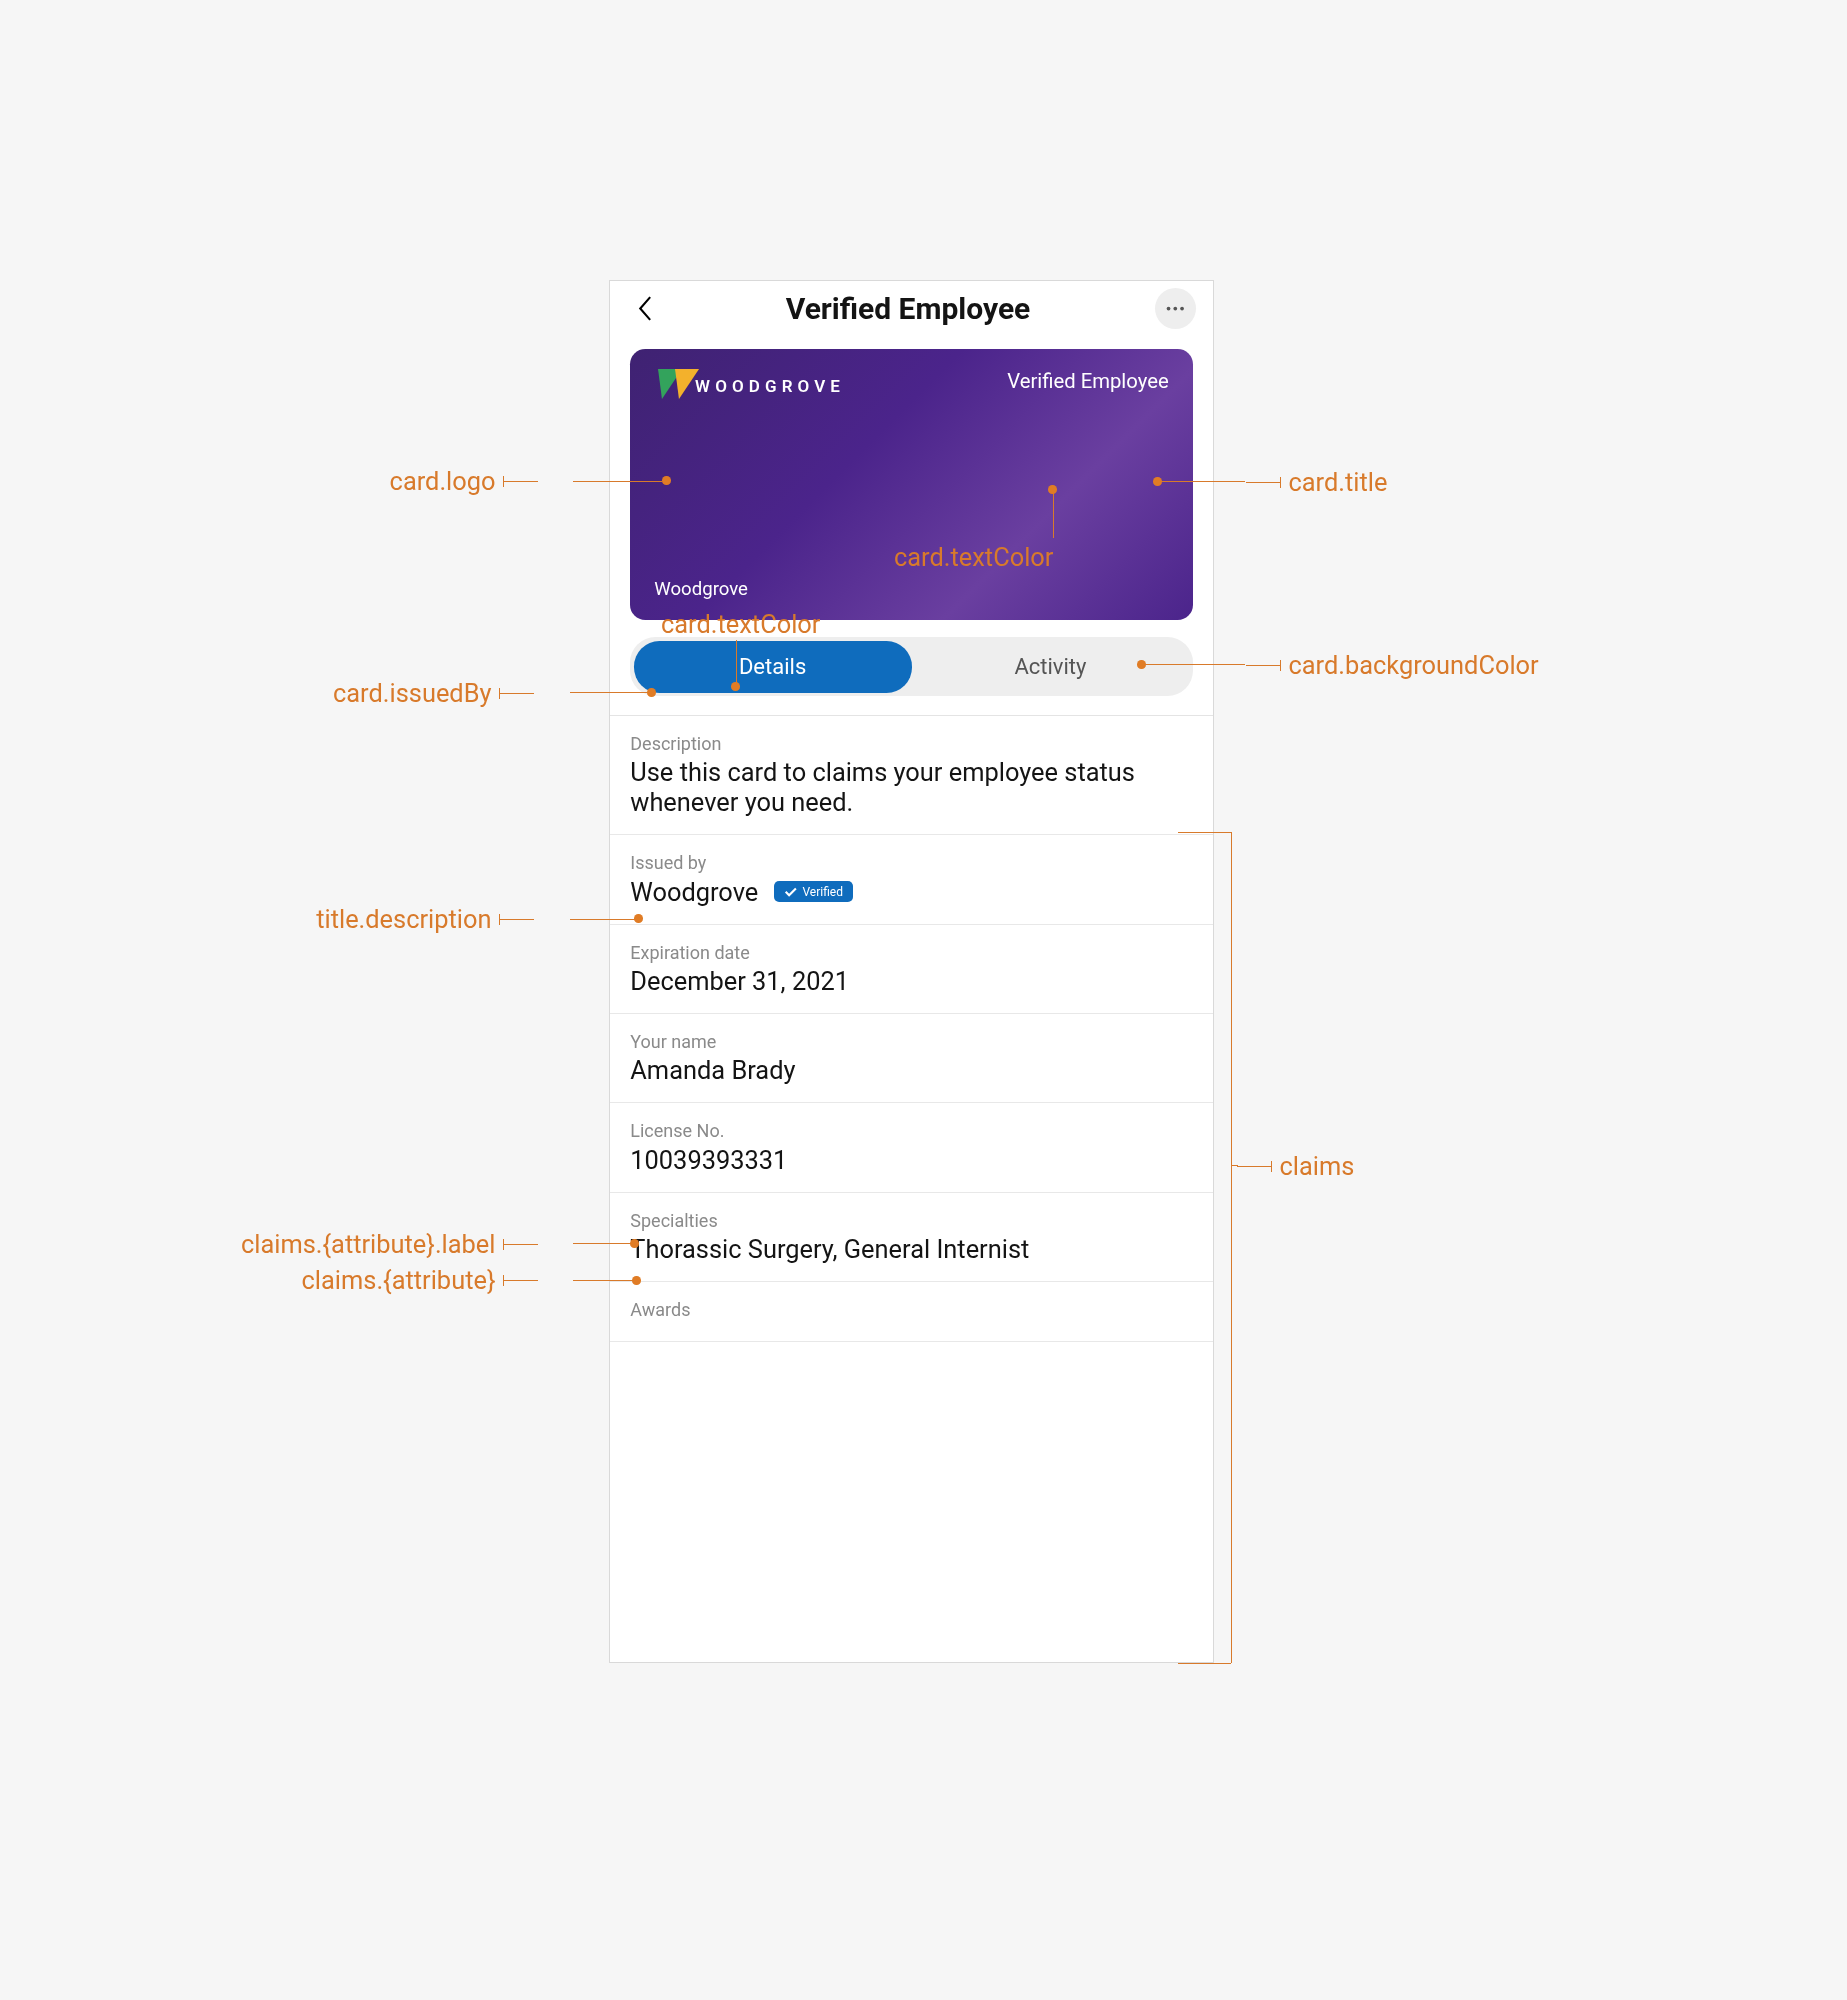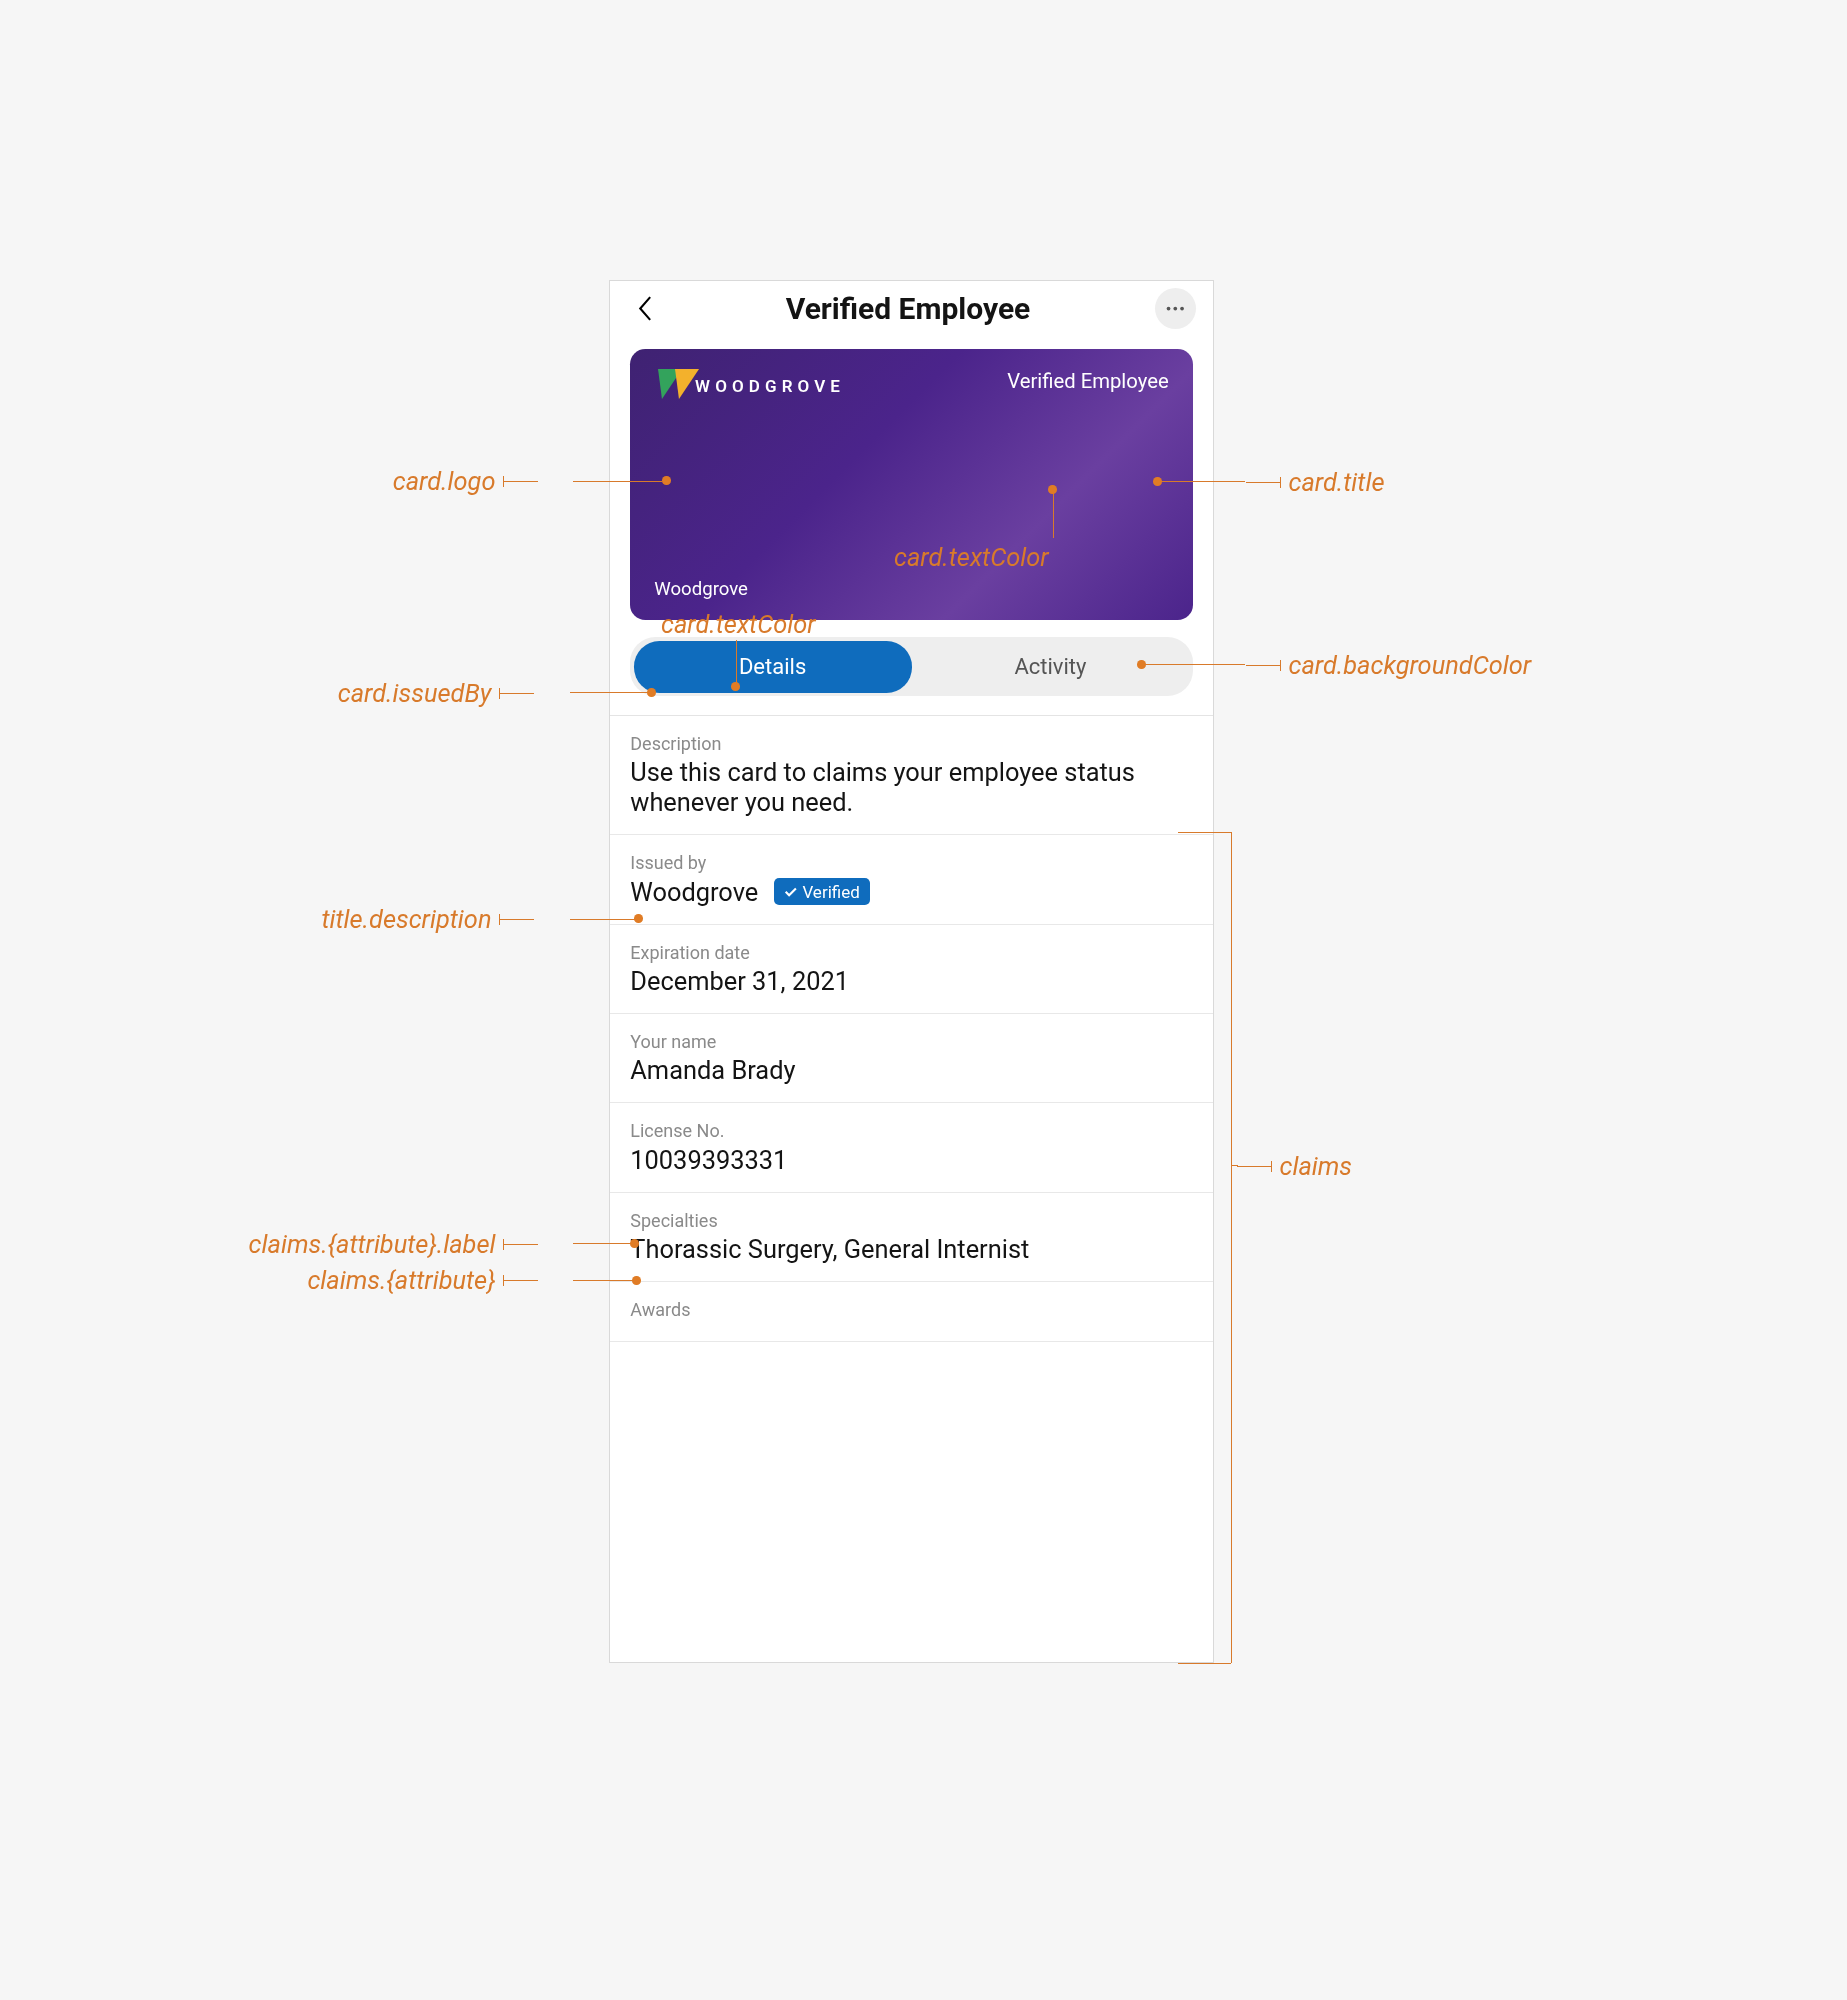--- a/index.html
+++ b/index.html
@@ -109,34 +109,33 @@
     border-bottom:0.8px solid #e8e8e8;
   }
   .detail-label {
     font-size:18px; color:#8a8a8a; margin-bottom:3.4px;
   }
   .detail-value {
     font-size:25.4px; color:#141414;
   }
   .issuedby-line { display:flex; align-items:center; gap:15.3px; }
   .verified-badge {
-    background:#0f6cbd; color:#fff; font-size:17px;
+    background:#0f6cbd; color:#fff; font-size:12px;
     border-radius:5.1px; padding:3.4px 10.2px; display:flex; align-items:center; gap:5.1px;
   }
   .checkmark { width:13.6px; height:13.6px; }
   
   .ann {
     position:absolute;
     font-size:25.4px;
     color:#d87a2b;
     white-space:nowrap;
     display:flex;
     align-items:center;
     z-index:10;
-    font-style:italic;
   }
   .ann.left { justify-content: flex-end; text-align:right; }
   .ann.right { justify-content: flex-start; }
   .tick-l { border-top:0.8px solid #d87a2b; height:0; width:34px; margin-left:8.5px; position:relative;}
   .tick-l::before { content:""; position:absolute; left:-0.8px; top:-5.1px; width:0.8px; height:10.2px; background:#d87a2b;}
   .tick-r { border-top:0.8px solid #d87a2b; height:0; width:34px; margin-right:8.5px; position:relative;}
   .tick-r::before { content:""; position:absolute; right:-0.8px; top:-5.1px; width:0.8px; height:10.2px; background:#d87a2b;}
   .dot {
     width:8.5px; height:8.5px; border-radius:50%; background:#e07c25; position:absolute; z-index:11;
   }

